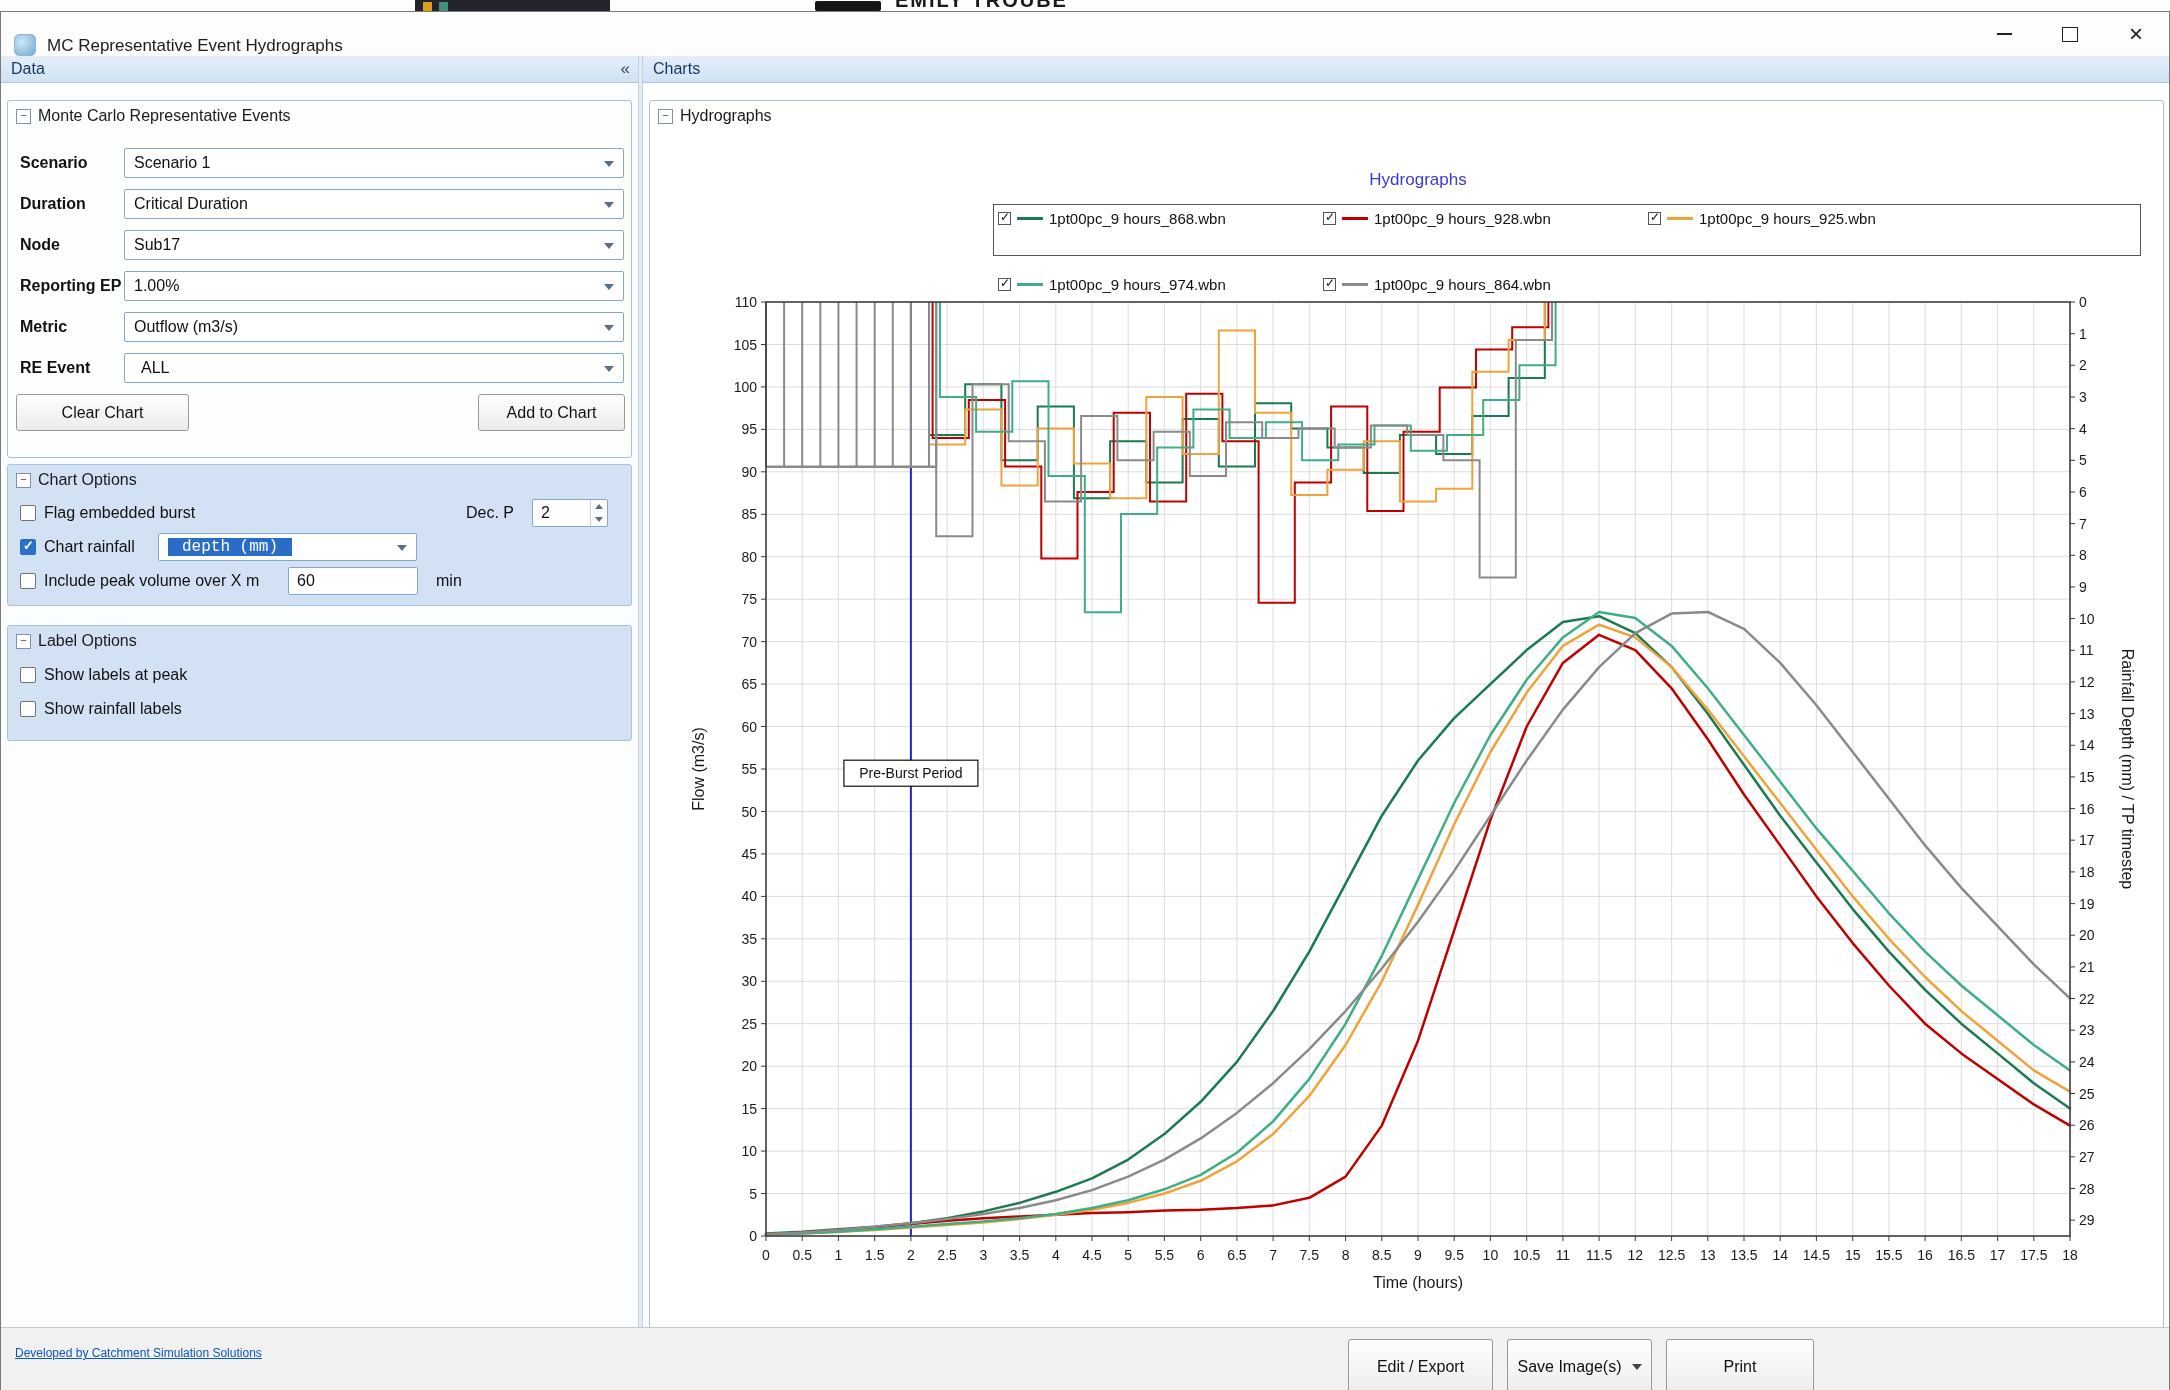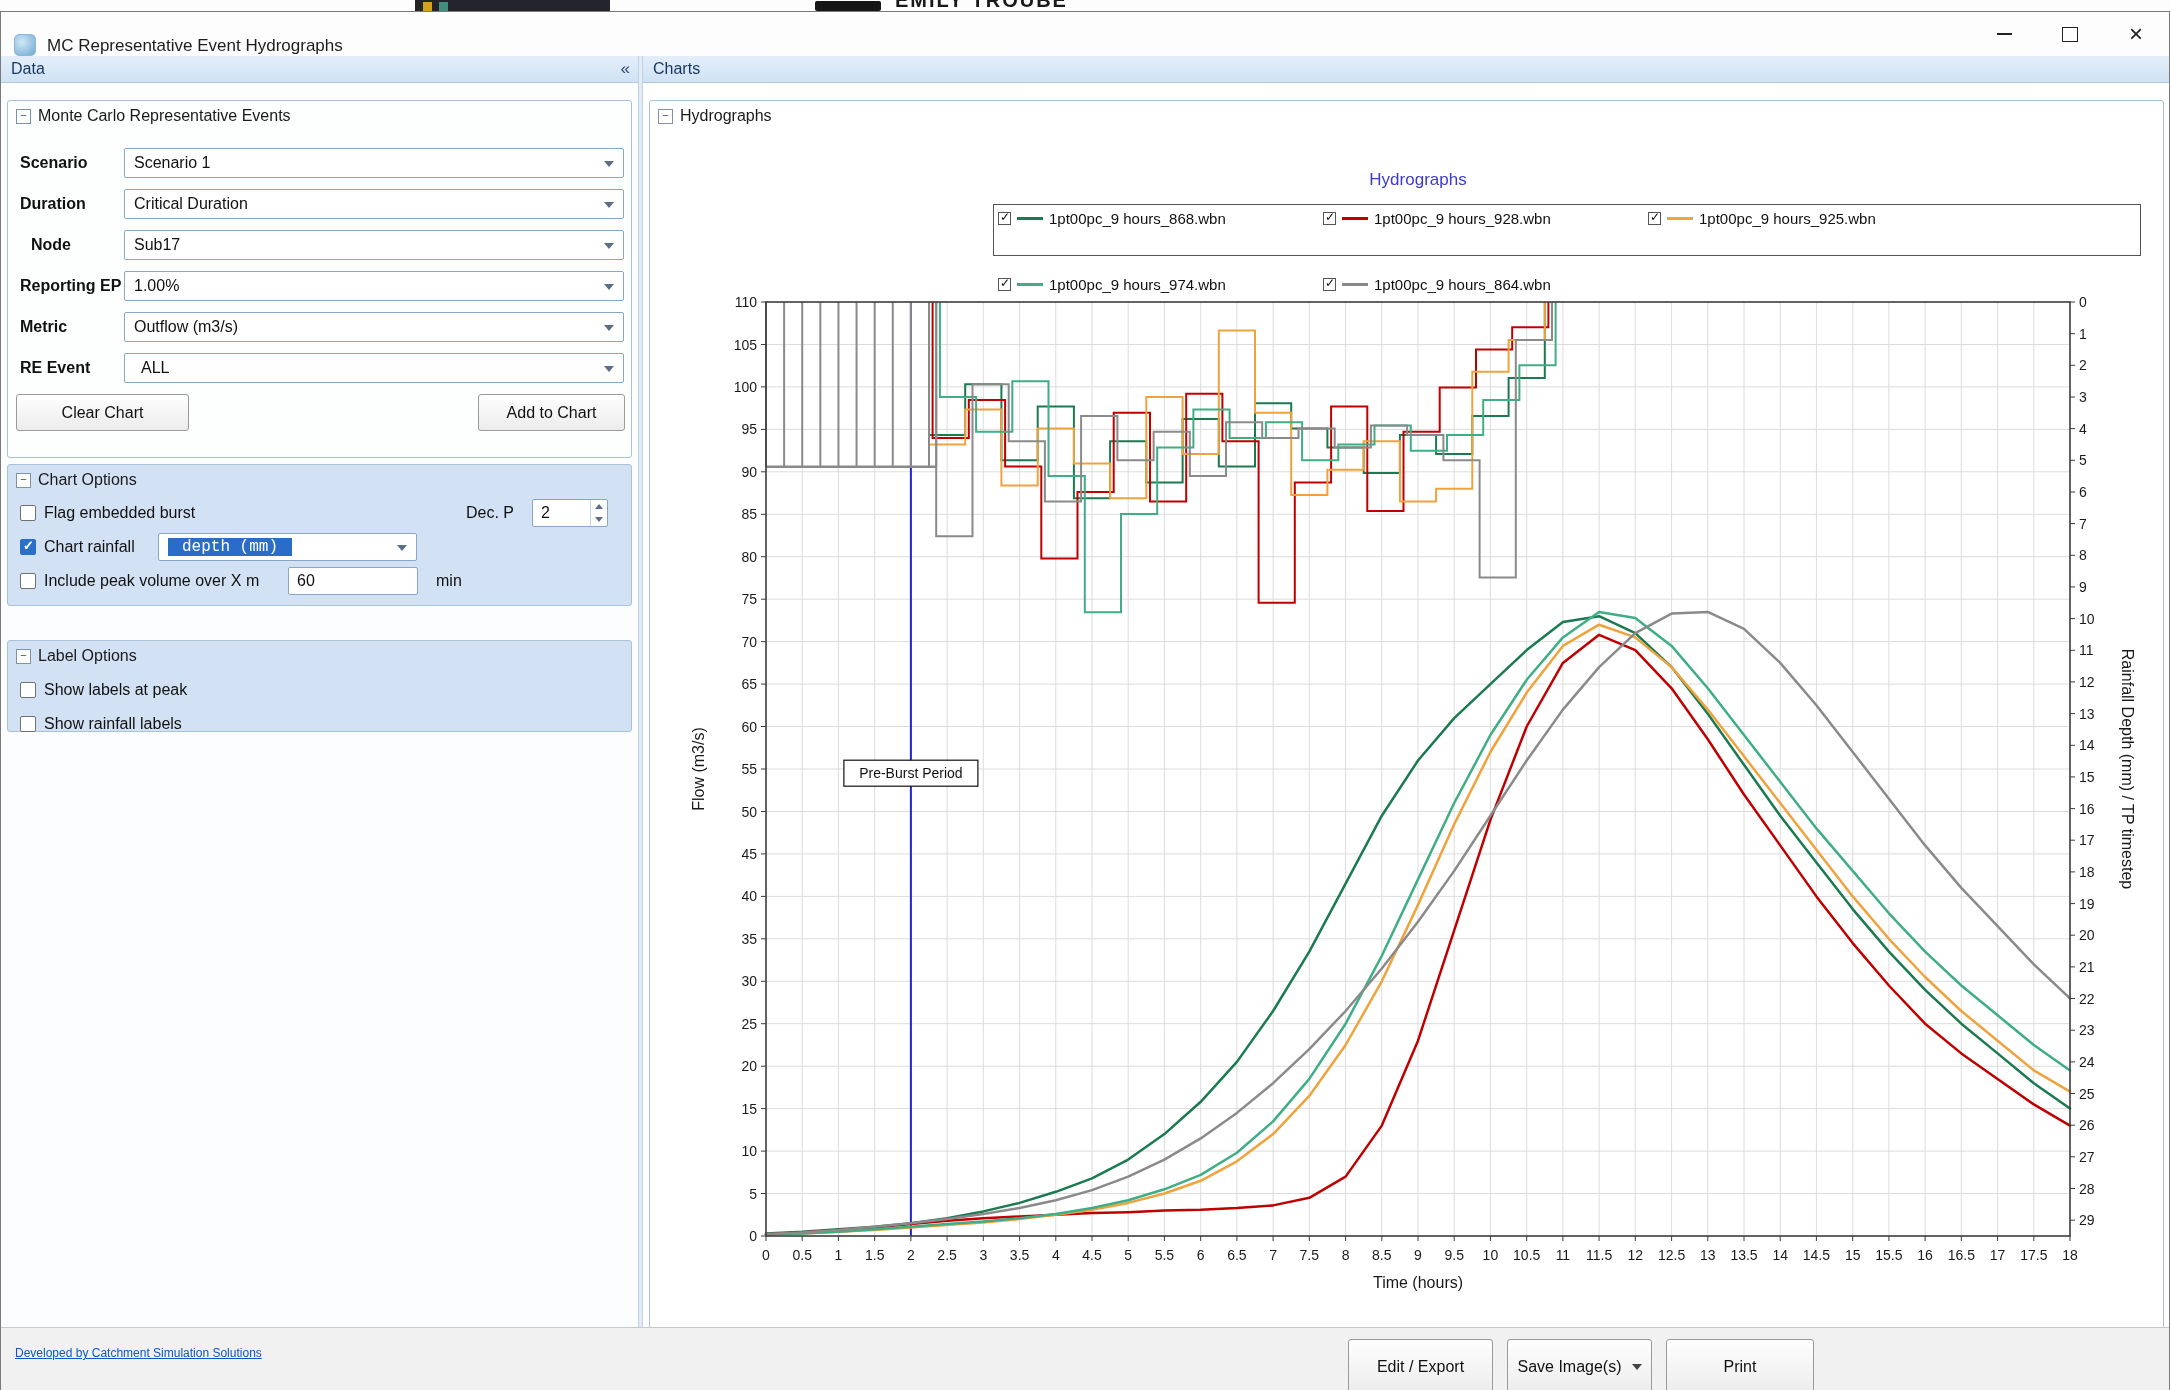--- a/index.html
+++ b/index.html
@@ -133,21 +133,21 @@
       </div>
 
       <div class="frow" style="left:12px;top:88px;height:30px;">
         <span class="flabel">Duration</span>
       </div>
       <div class="combo" style="left:116px;top:88px;width:500px;height:30px;">
         <span>Critical Duration</span>
           <span class="arr"></span>
       </div>
 
-      <div class="frow" style="left:12px;top:129px;height:30px;margin-left:11px;">
+      <div class="frow" style="left:12px;top:129px;height:30px;">
         <span class="flabel">Node</span>
       </div>
       <div class="combo" style="left:116px;top:129px;width:500px;height:30px;">
         <span>Sub17</span>
           <span class="arr"></span>
       </div>
 
       <div class="frow" style="left:12px;top:170px;height:30px;">
         <span class="flabel">Reporting EP</span>
       </div>
@@ -213,21 +213,21 @@
       <div class="frow" style="left:12px;top:102px;height:28px;">
         <span class="cb"></span>
         <span class="cblabel">Include peak volume over X m</span>
       </div>
       <div class="tinput" style="left:280px;top:102px;width:130px;height:28px;">60</div>
       <div class="frow" style="left:428px;top:102px;height:28px;">
         <span class="cblabel" style="margin-left:0;">min</span>
       </div>
     </div>
 
-    <div class="group" style="left:6px;top:557px;width:625px;height:92px;background:#d2e2f4;">
+    <div class="group" style="left:6px;top:542px;width:625px;height:116px;background:#d2e2f4;">
       <div class="grouphead">
         <span class="boxminus"></span>
         <span>Label Options</span>
       </div>
       <div class="frow" style="left:12px;top:36px;height:26px;">
         <span class="cb"></span>
         <span class="cblabel">Show labels at peak</span>
       </div>
       <div class="frow" style="left:12px;top:70px;height:26px;">
         <span class="cb"></span>

